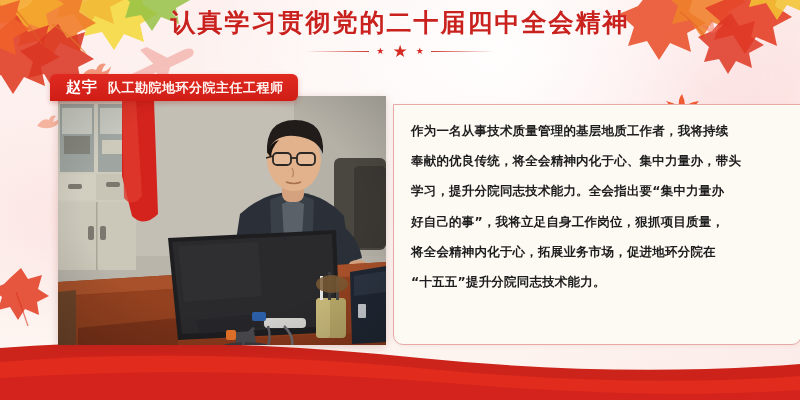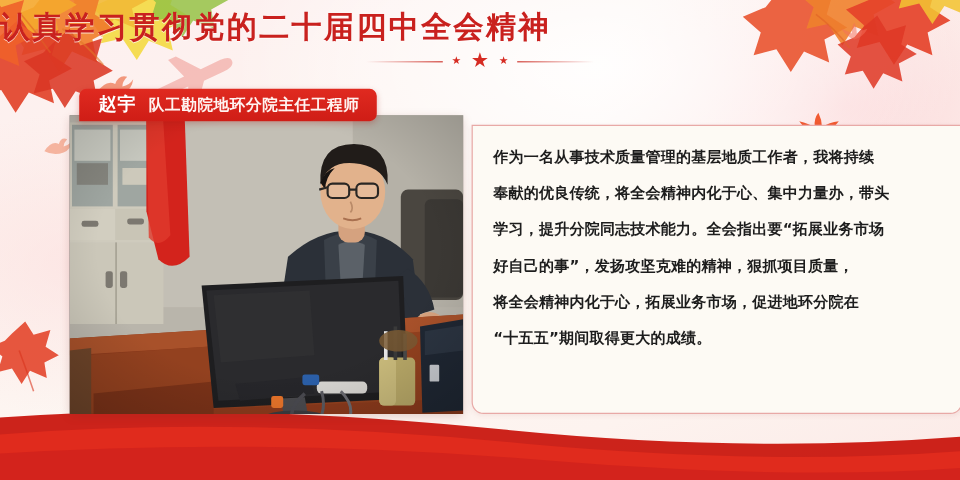--- a/index.html
+++ b/index.html
@@ -38,20 +38,21 @@
   .corner-tr { right: -6px; top: -34px; }
   .leaf-left-low { position: absolute; left: -14px; top: 200px; pointer-events: none; }
 
   .bird { position: absolute; pointer-events: none; }
 
   
   .title-block {
     position: absolute;
     left: 0; top: 8px;
     width: 800px;
+    text-align: center;
   }
   .title-text {
     font-family: "DejaVu Serif", "Liberation Serif", serif;
     font-weight: bold;
     font-size: 25px;
     letter-spacing: 2px;
     color: #c9211e;
     line-height: 30px;
     text-shadow: 0 1px 0 rgba(255,255,255,0.7);
   }
@@ -79,21 +80,20 @@
     left: 50px; top: 74px;
     height: 27px;
     padding: 0 14px 0 16px;
     display: flex;
     align-items: center;
     gap: 10px;
     background: linear-gradient(180deg, #e02a20 0%, #cf1d16 100%);
     border-radius: 6px 6px 6px 0;
     box-shadow: 0 2px 5px rgba(160,20,15,0.28);
     z-index: 6;
-    margin-left: 16px;
   }
   .name-banner .person-name {
     color: #ffffff;
     font-family: "DejaVu Serif", "Liberation Serif", serif;
     font-weight: bold;
     font-size: 15px;
     letter-spacing: 1px;
     white-space: nowrap;
   }
   .name-banner .person-role {
@@ -320,24 +320,24 @@
           <stop offset="55%" stop-color="#000" stop-opacity="0"></stop>
           <stop offset="100%" stop-color="#000" stop-opacity="0.22"></stop>
         </radialGradient>
       </defs>
     </svg>
   </div>
 
   <div class="quote-card">
     <div class="quote-line">作为一名从事技术质量管理的基层地质工作者，我将持续</div>
     <div class="quote-line">奉献的优良传统，将全会精神内化于心、集中力量办，带头</div>
-    <div class="quote-line">学习，提升分院同志技术能力。全会指出要“拓展业务市场</div>
-    <div class="quote-line">好自己的事”，发扬攻坚克难的精神，狠抓项目质量，</div>
+    <div class="quote-line">学习，提升分院同志技术能力。全会指出要“集中力量办</div>
+    <div class="quote-line">好自己的事”，我将立足自身工作岗位，狠抓项目质量，</div>
     <div class="quote-line">将全会精神内化于心，拓展业务市场，促进地环分院在</div>
-    <div class="quote-line">“十五五”期间取得更大的成绩。</div>
+    <div class="quote-line">“十五五”提升分院同志技术能力。</div>
   </div>
 
   <svg class="wave-wrap" viewBox="0 0 800 110" preserveAspectRatio="none">
     <path d="M0 58 Q180 44 420 68 Q620 88 800 74 L800 110 L0 110 Z" fill="#c9170f" opacity="0.95"></path>
     <path d="M0 72 Q200 56 440 80 Q640 98 800 86 L800 110 L0 110 Z" fill="#e02b1d"></path>
     <path d="M0 88 Q220 74 460 94 Q660 110 800 100 L800 110 L0 110 Z" fill="#d3231c"></path>
   </svg>
 
 </div>
 

